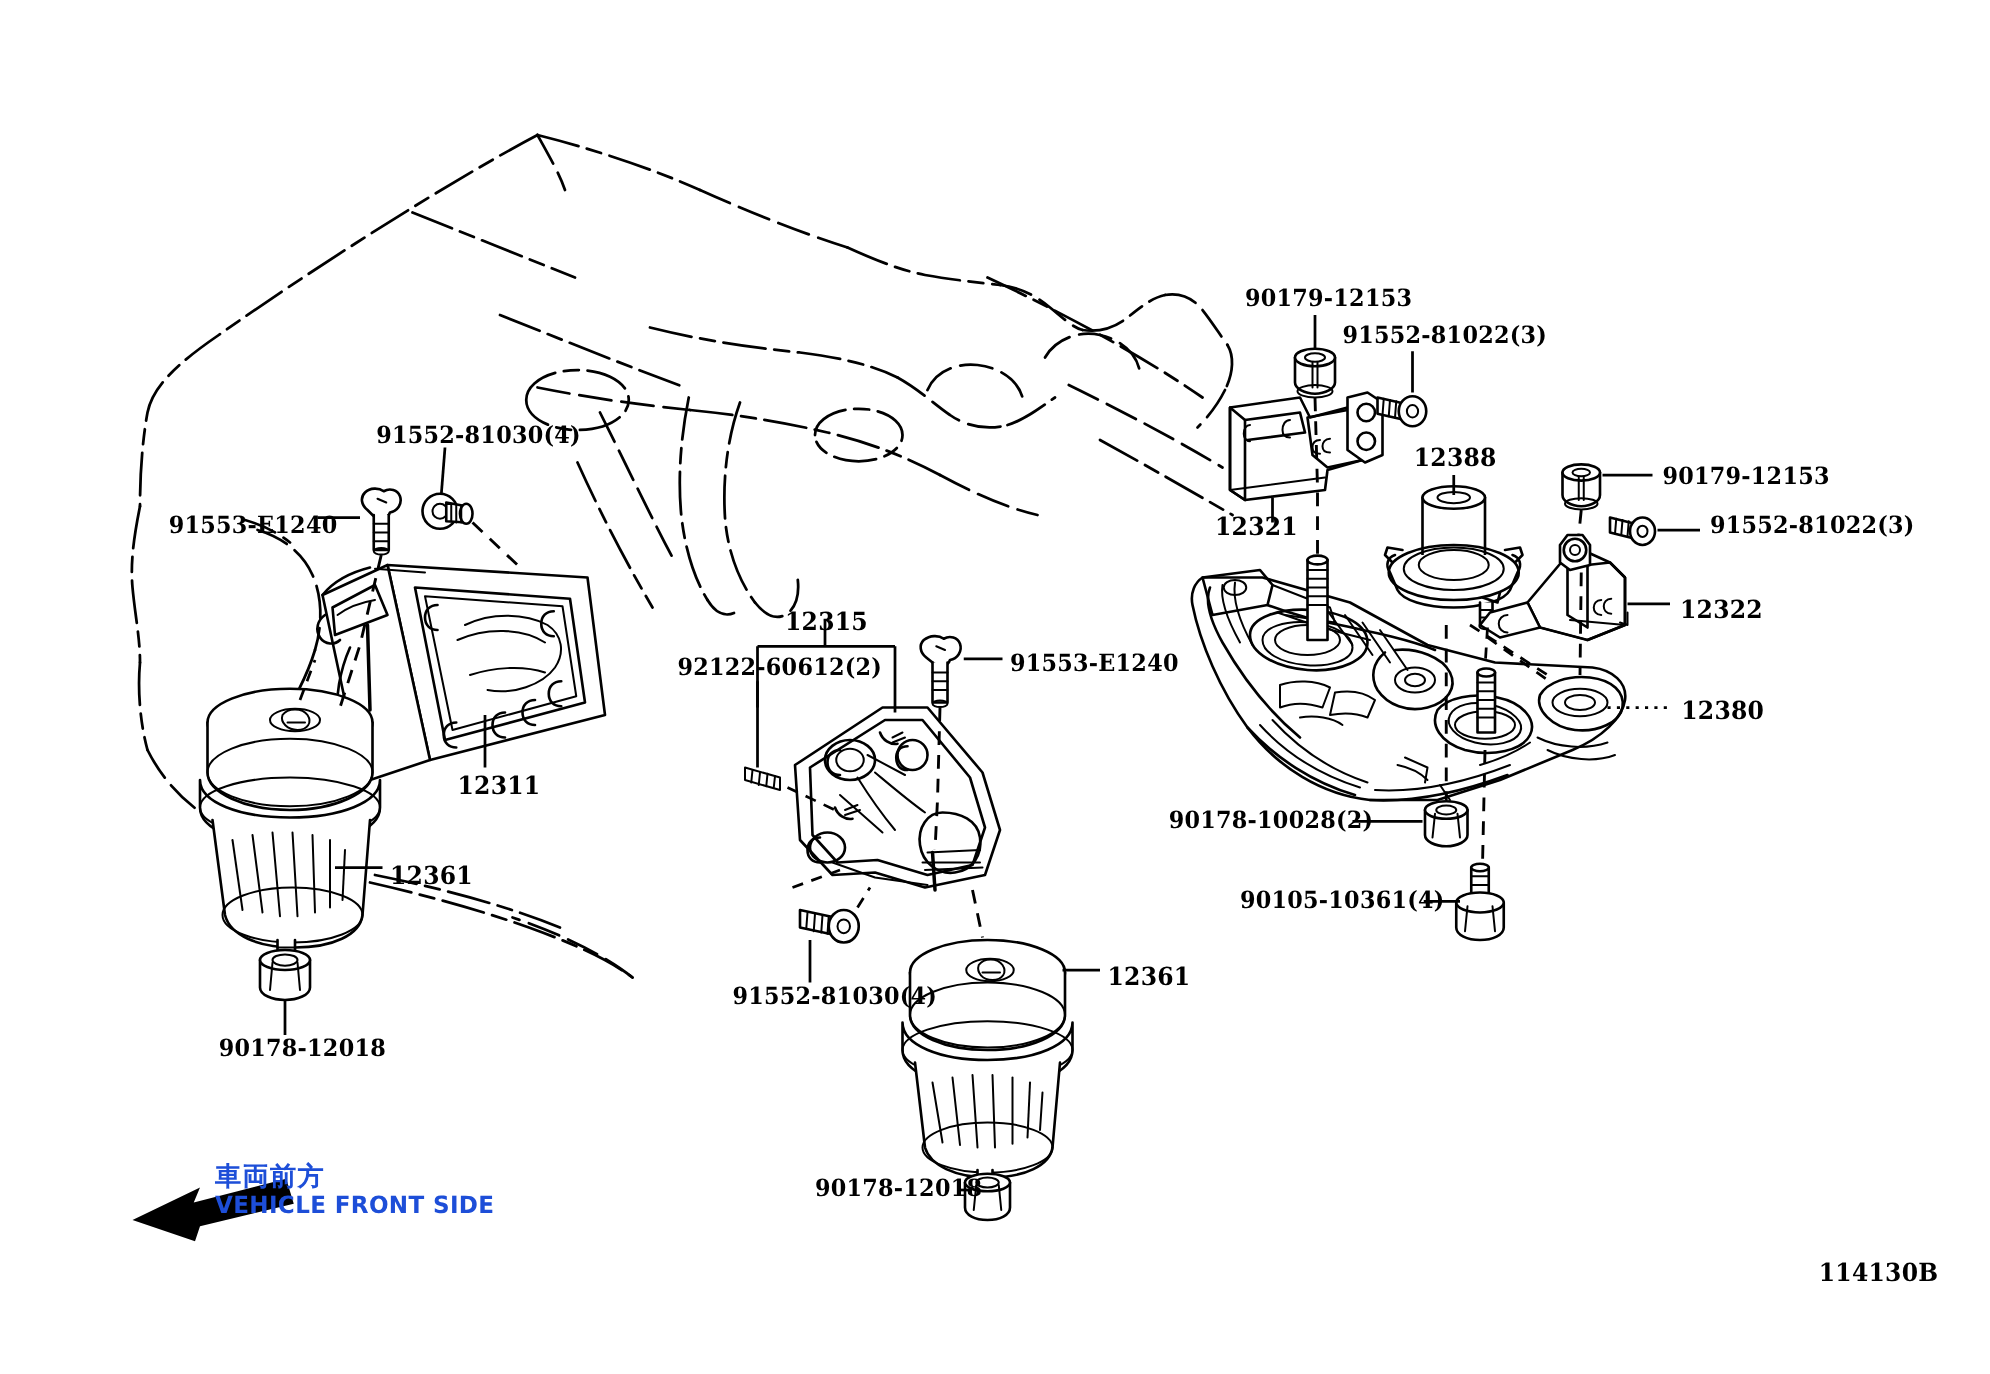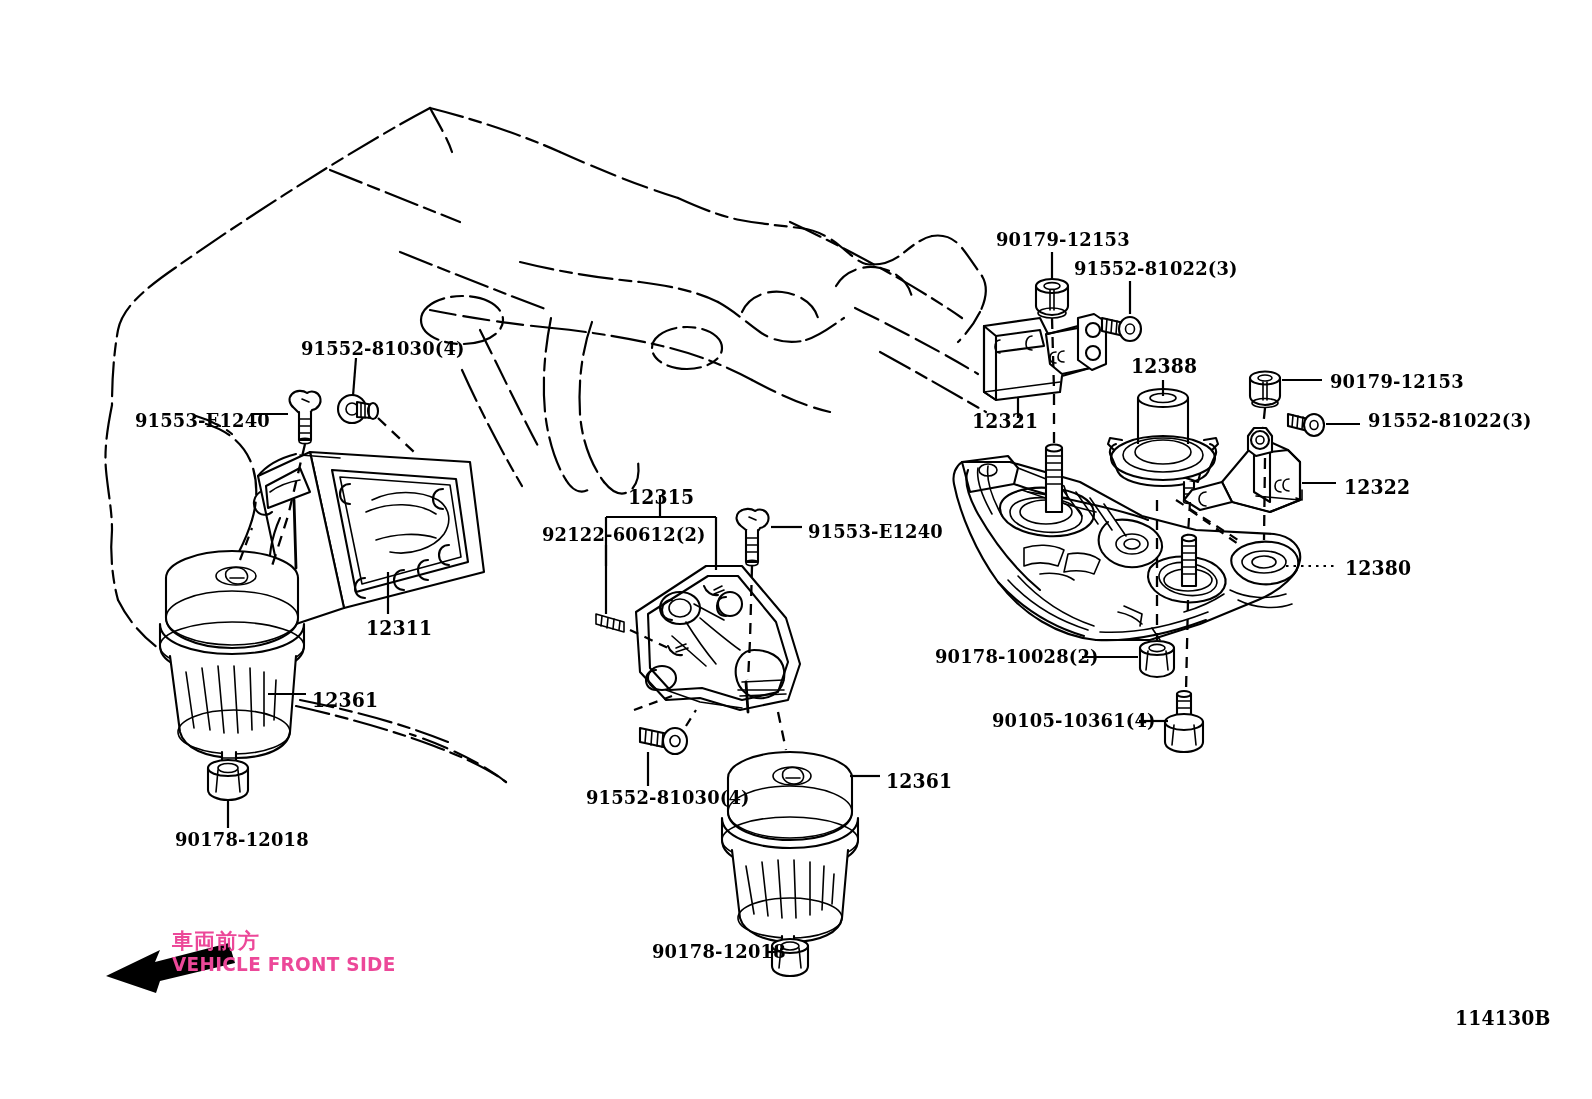--- a/index.html
+++ b/index.html
@@ -39,21 +39,21 @@
   .lbl-partno { font-size: 20px; }
   .lbl-hw { font-size: 19px; }
   .lbl-code {
     font-size: 20px;
     font-family: "DejaVu Serif", "Liberation Serif", serif;
     font-weight: bold;
   }
   .frontside {
     position: absolute;
     font-family: "DejaVu Sans", "Liberation Sans", sans-serif;
-    color: #ec4899;
+    color: #1d4ed8;
     white-space: nowrap;
     line-height: 1.12;
   }
   .frontside .jp {
     font-size: 21px;
     font-weight: bold;
     letter-spacing: 1px;
     display: block;
   }
   .frontside .en {

